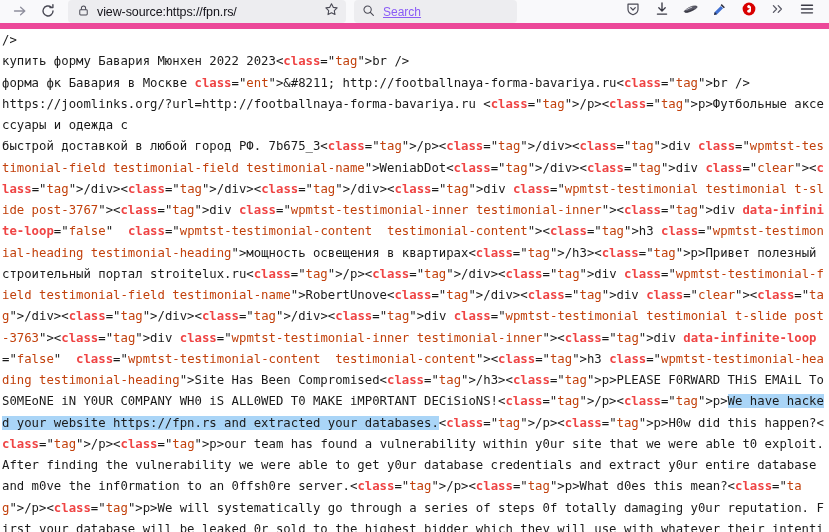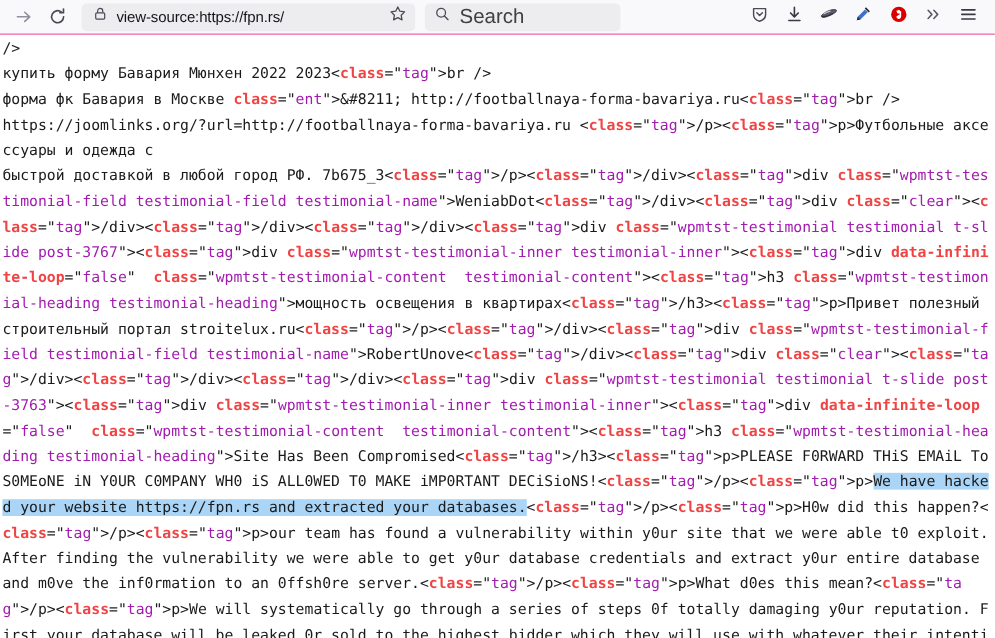--- a/index.html
+++ b/index.html
@@ -11,23 +11,23 @@
     font-family: "Liberation Sans", sans-serif;
   }
 
   
   #browser-chrome {
     position: absolute;
     top: 0; left: 0;
     width: 829px;
     height: 29px;
     background: #f9f9fb;
-    border-bottom: 1px solid #ec4899;
-    display: flex;
-    align-items: center;
+    border-bottom: 6px solid #ec4899;
+    display: flex;
+    align-items: flex-end;
     padding: 0 6px;
     gap: 0;
   }
 
   .nav-btn {
     width: 28px; height: 24px;
     display: flex; align-items: center; justify-content: center;
     flex: 0 0 auto;
     border-radius: 4px;
   }
@@ -60,23 +60,24 @@
     height: 23px;
     margin-left: 8px;
     background: #ededf0;
     border-radius: 4px;
     display: flex;
     align-items: center;
     padding: 0 8px;
     gap: 8px;
   }
   #search-placeholder {
-    font-size: 17px;
-    color: #404040;
+    font-size: 12px;
+    color: #8b5cf6;
     white-space: nowrap;
+    text-decoration: underline;
   }
 
   #toolbar-icons {
     margin-left: auto;
     display: flex;
     align-items: center;
     gap: 0;
     padding-right: 2px;
   }
   .tb-icon {
@@ -101,21 +102,21 @@
     font-size: 12.3px;
     line-height: 21.25px;
     color: #1a1a1a;
     white-space: pre-wrap;
     word-break: break-all;
     padding: 1px 2px 0 2px;
     margin: 0;
     letter-spacing: 0px;
   }
   .attr    { color: #ef4444; font-weight: bold; }
-  .val     { color: #a21caf; }
+  .val     { color: #c2410c; }
   .sel     { background: #aad5f7; }
 </style>
 </head>
 <body>
 
 <div id="browser-chrome">
 
   <div class="nav-btn">
     <span>
       <svg width="16" height="16" viewBox="0 0 16 16">

